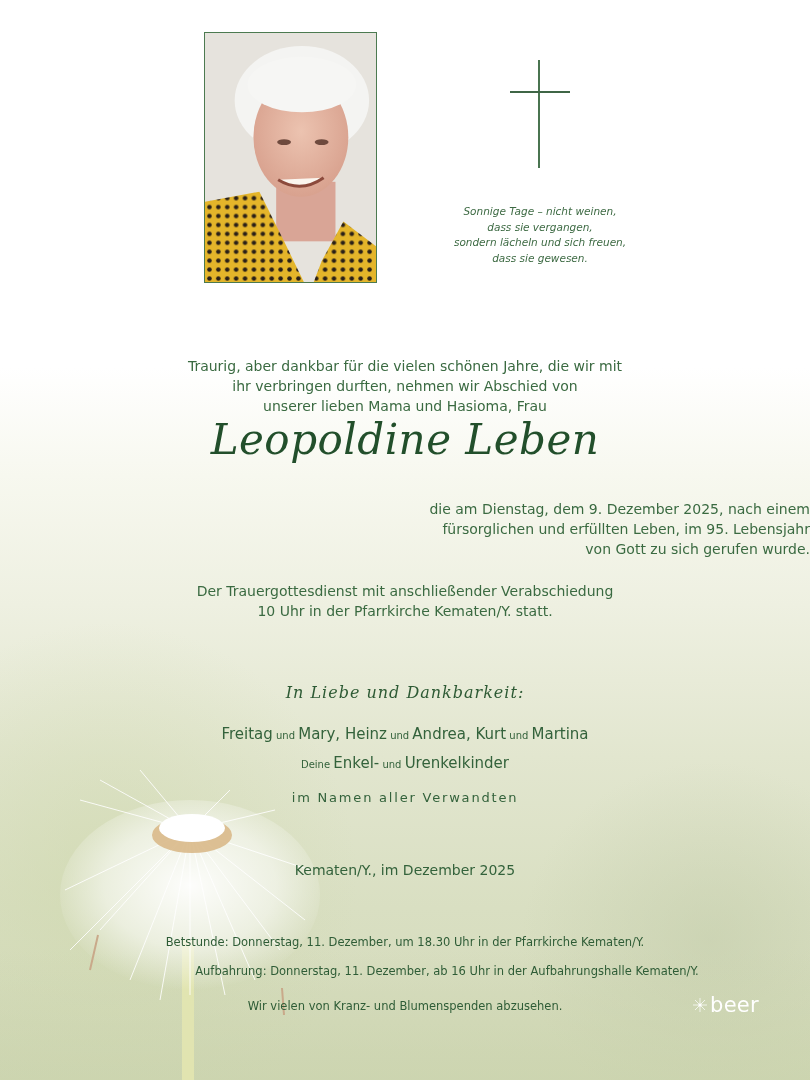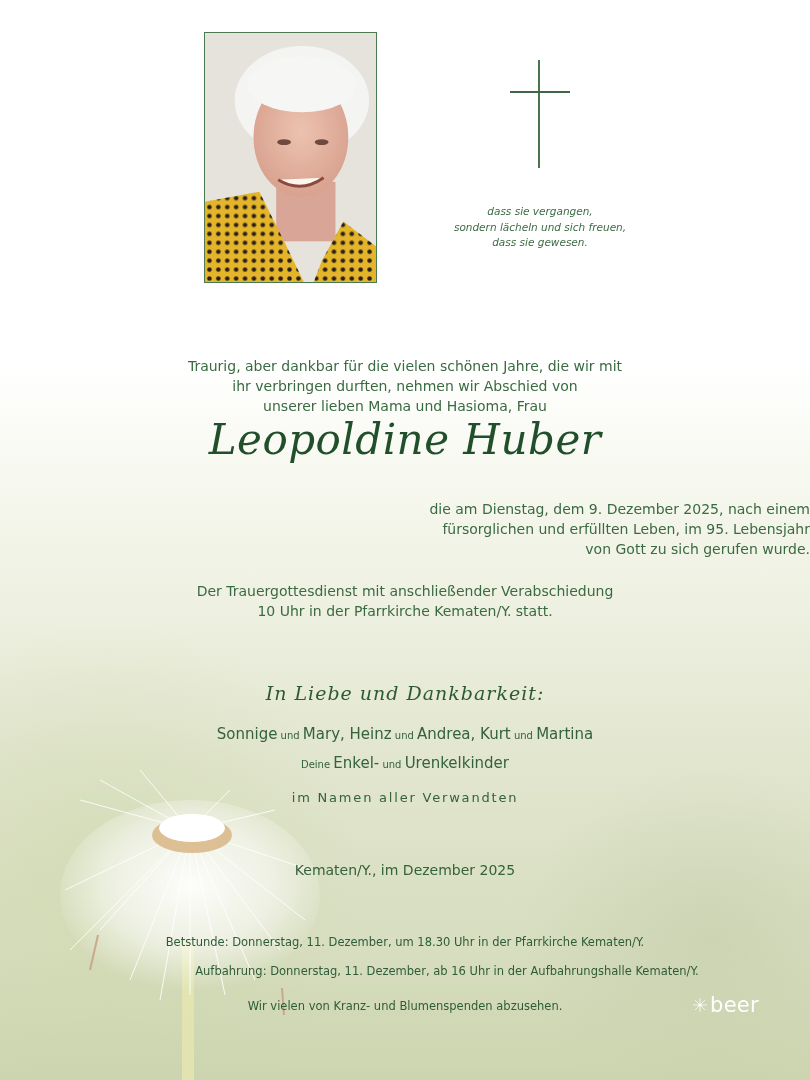--- a/index.html
+++ b/index.html
@@ -48,21 +48,21 @@
   .center { position: absolute; left: 0; width: 810px; text-align: center; }
   .intro { top: 327px; font-size: 14px; line-height: 20px; color: #3a6a41; margin-top: 29px; }
   .name {
     top: 412px; font-family: "DejaVu Serif", serif; font-style: italic;
     font-size: 42px; line-height: 56px; color: #224f2b; letter-spacing: 0.5px;
   }
   .death { top: 499px; font-size: 14px; line-height: 20px; color: #3a6a41; text-align: right; }
   .service { top: 581px; font-size: 14px; line-height: 20px; color: #3a6a41; }
   .love {
     top: 679px; font-family: "DejaVu Serif", serif; font-style: italic;
-    font-size: 19px; line-height: 28px; color: #2d5a34; letter-spacing: 1px;
+    font-size: 16px; line-height: 28px; color: #2d5a34; letter-spacing: 1px;
   }
   .family { top: 723px; font-size: 15px; line-height: 22px; color: #33623b; }
   .family .small { font-size: 10px; }
   .grand { top: 752px; font-size: 15px; line-height: 22px; color: #33623b; }
   .grand .small { font-size: 10px; margin-top: 28px; }
   .namen { top: 789px; font-size: 13px; line-height: 18px; color: #33623b; letter-spacing: 1.8px; }
   .place { top: 863px; font-size: 14px; line-height: 14px; color: #33623b; }
   .bet { top: 934px; font-size: 11.5px; line-height: 16px; color: #2e5c36; }
   .auf { top: 963px; font-size: 11.5px; line-height: 16px; color: #2e5c36; padding-left: 42px; }
   .wir { top: 998px; font-size: 11.5px; line-height: 16px; color: #2e5c36; }
@@ -143,48 +143,49 @@
     <path d="M173 215 L140 190 L118 230 L110 251 L173 251 Z" fill="url(#dots)"></path>
   </svg>
 </div>
 
 <div class="cross">
   <div class="v"></div>
   <div class="h"></div>
 </div>
 
 <div class="poem">
+  <div>Sonnige Tage – nicht weinen,</div>
   <div>dass sie vergangen,</div>
   <div>sondern lächeln und sich freuen,</div>
   <div>dass sie gewesen.</div>
 </div>
 
 <div class="center intro">
   <div>Traurig, aber dankbar für die vielen schönen Jahre, die wir mit</div>
   <div>ihr verbringen durften, nehmen wir Abschied von</div>
   <div>unserer lieben Mama und Hasioma, Frau</div>
 </div>
 
-<div class="center name">Leopoldine Huber</div>
+<div class="center name">Leopoldine Leben</div>
 
 <div class="center death">
   <div>die am Dienstag, dem 9. Dezember 2025, nach einem</div>
   <div>fürsorglichen und erfüllten Leben, im 95. Lebensjahr</div>
   <div>von Gott zu sich gerufen wurde.</div>
 </div>
 
 <div class="center service">
   <div>Der Trauergottesdienst mit anschließender Verabschiedung</div>
   <div>10 Uhr in der Pfarrkirche Kematen/Y. statt.</div>
 </div>
 
 <div class="center love">In Liebe und Dankbarkeit:</div>
 
 <div class="center family">
-  <span>Sonnige</span><span class="small"> und </span><span>Mary, </span><span>Heinz</span><span class="small"> und </span><span>Andrea, </span><span>Kurt</span><span class="small"> und </span><span>Martina</span>
+  <span>Freitag</span><span class="small"> und </span><span>Mary, </span><span>Heinz</span><span class="small"> und </span><span>Andrea, </span><span>Kurt</span><span class="small"> und </span><span>Martina</span>
 </div>
 
 <div class="center grand">
   <span class="small">Deine </span><span>Enkel-</span><span class="small"> und </span><span>Urenkelkinder</span>
 </div>
 
 <div class="center namen">im Namen aller Verwandten</div>
 
 <div class="center place">Kematen/Y., im Dezember 2025</div>
 

